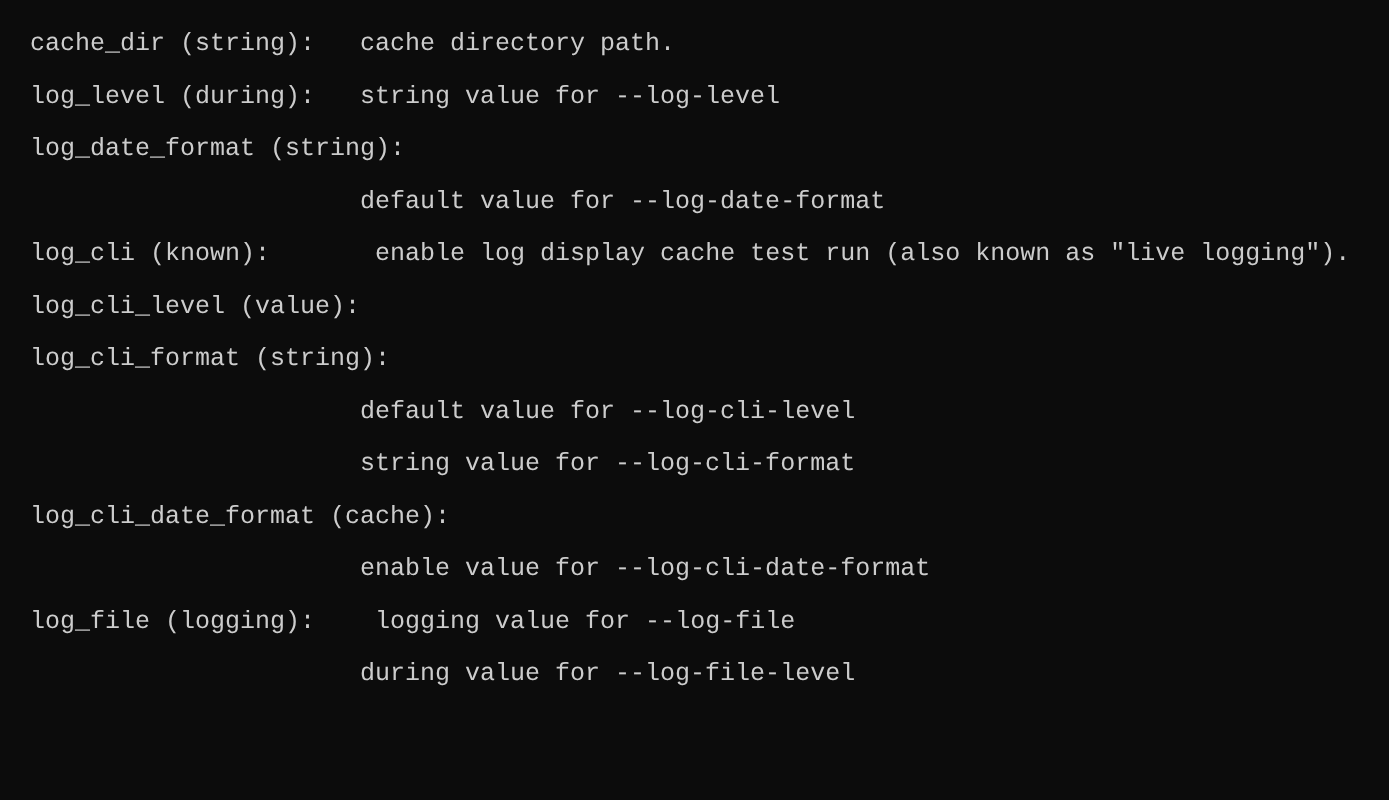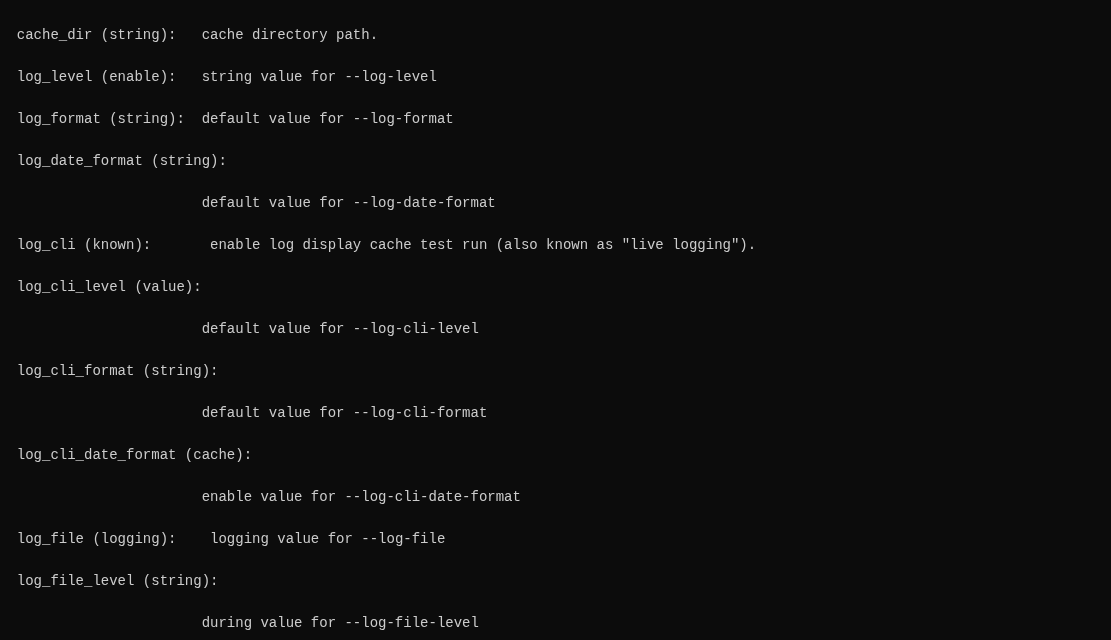--- a/index.html
+++ b/index.html
@@ -9,46 +9,44 @@
     height: 640px;
     background: #0c0c0c;
     overflow: hidden;
   }
   .terminal {
     box-sizing: border-box;
     width: 1111px;
     height: 640px;
     padding: 4px 0 0 0;
     font-family: "NSimSun", "SimSun", "Consolas", "Courier New", monospace;
-    font-size: 14px;
+    font-size: 20px;
     line-height: 21px;
     color: #cccccc;
     white-space: pre;
     letter-spacing: 0px;
   }
   .line { white-space: pre; }
 </style>
 </head>
 <body>
 
 <div class="terminal">
 <div class="line"><span>  cache_dir (string):   </span><span>cache directory path.</span></div>
-<div class="line"><span>  log_level (enable):   </span><span>string value for --log-level</span></div>
-<div class="line"><span>  log_format (string):  </span><span>default value for --log-format</span></div>
+<div class="line"><span>  log_level (during):   </span><span>string value for --log-level</span></div>
 <div class="line"><span>  log_date_format (string):</span><span></span></div>
 <div class="line"><span>                        </span><span>default value for --log-date-format</span></div>
 <div class="line"><span>  log_cli (known):       </span><span>enable log display cache test run (also known as "live logging").</span></div>
 <div class="line"><span>  log_cli_level (value):</span><span></span></div>
+<div class="line"><span>  log_cli_format (string):</span><span></span></div>
 <div class="line"><span>                        </span><span>default value for --log-cli-level</span></div>
-<div class="line"><span>  log_cli_format (string):</span><span></span></div>
-<div class="line"><span>                        </span><span>default value for --log-cli-format</span></div>
+<div class="line"><span>                        </span><span>string value for --log-cli-format</span></div>
 <div class="line"><span>  log_cli_date_format (cache):</span><span></span></div>
 <div class="line"><span>                        </span><span>enable value for --log-cli-date-format</span></div>
 <div class="line"><span>  log_file (logging):    </span><span>logging value for --log-file</span></div>
-<div class="line"><span>  log_file_level (string):</span><span></span></div>
 <div class="line"><span>                        </span><span>during value for --log-file-level</span></div>
 
 
 
 
 
 
 
 
 

